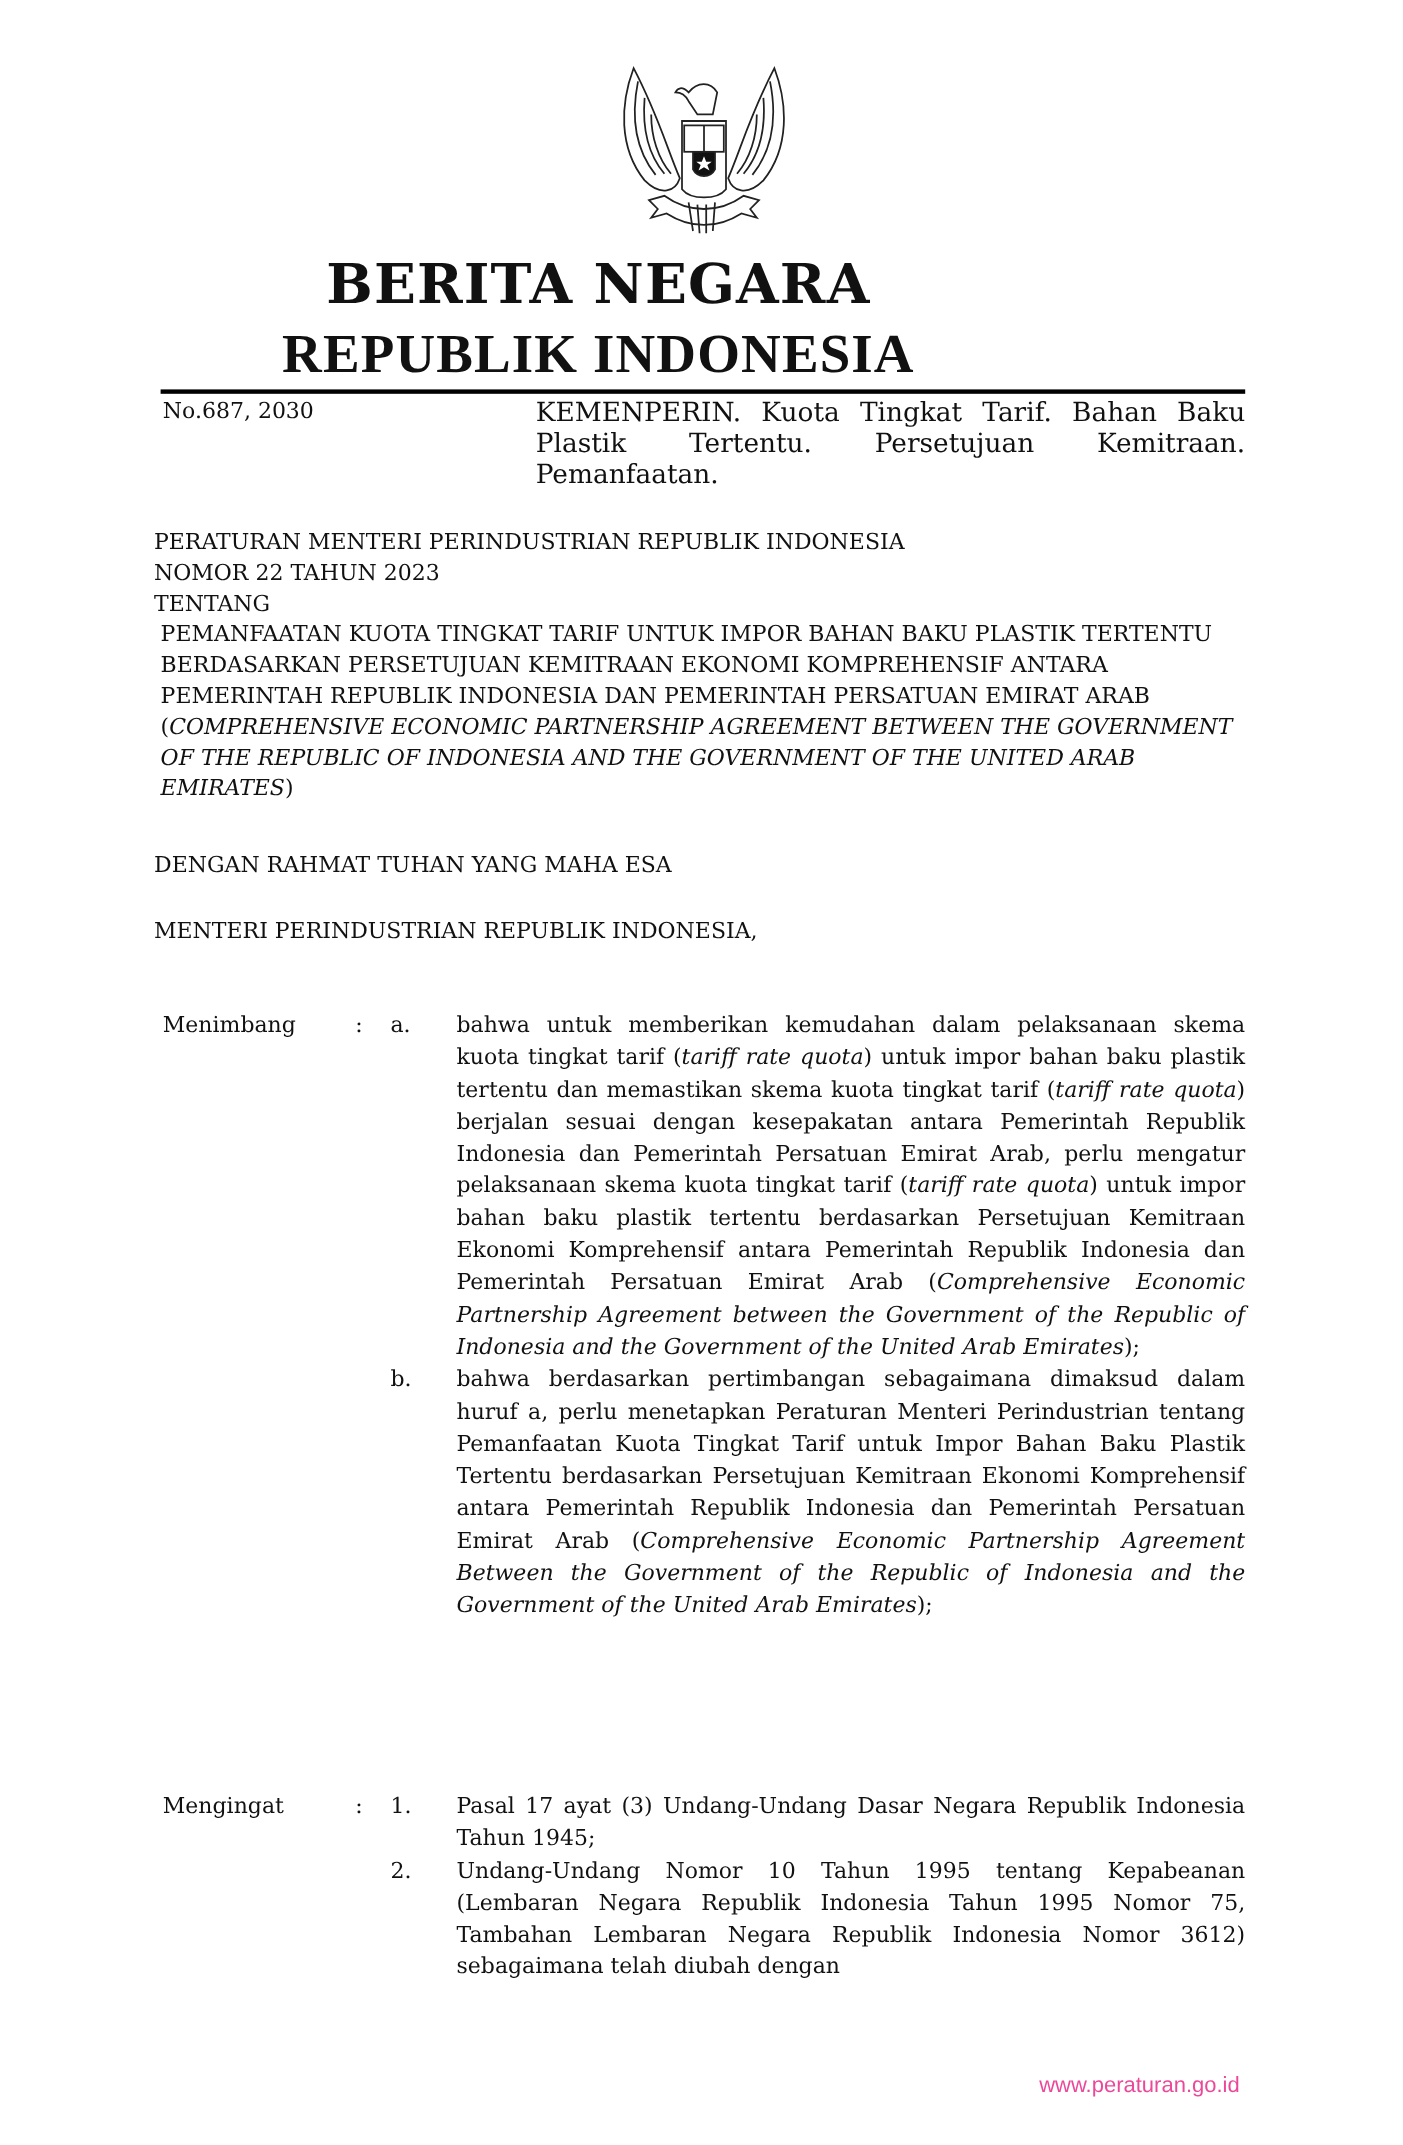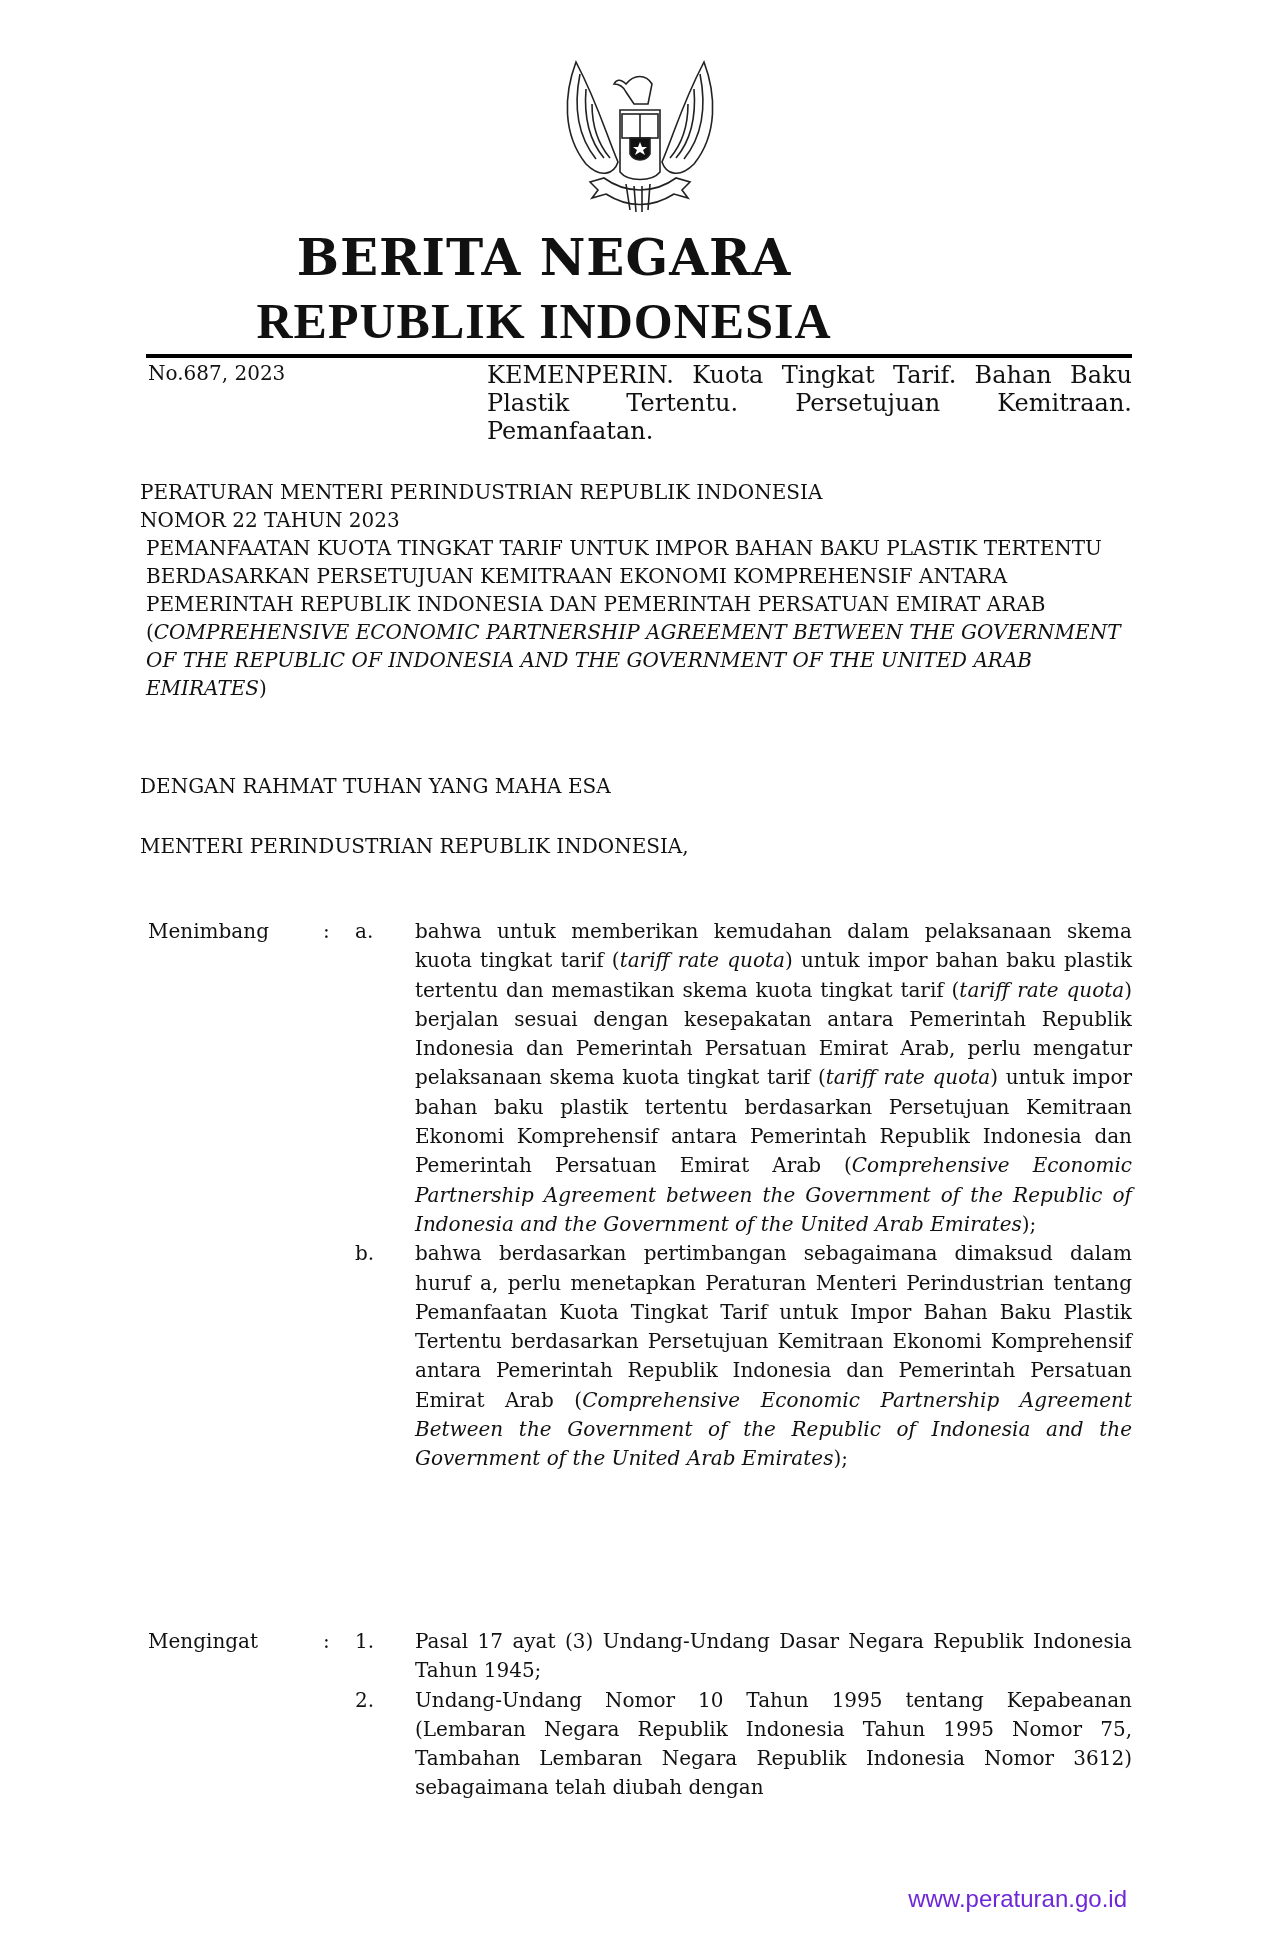--- a/index.html
+++ b/index.html
@@ -19,21 +19,21 @@
   .cb2 { top:772px; }
   .cb3 { top:832px; }
   .it { font-style:italic; }
   .section { position:absolute; left:148px; width:984px; font-size:20px; line-height:29.3px; }
   .sec-label { position:absolute; left:0; top:0; }
   .sec-colon { position:absolute; left:175px; top:0; }
   .item { position:relative; }
   .item-marker { position:absolute; left:207px; top:0; }
   .item-text { margin-left:267px; text-align:justify; }
   .footer-url { position:absolute; right:148px; top:1885px; font-family:"Liberation Sans", sans-serif;
-                font-size:24px; color:#6d28d9; }
+                font-size:20px; color:#ec4899; }
 </style>
 </head>
 <body>
 
 <svg class="emblem" viewBox="0 0 168 160">
   <g fill="none" stroke="#222" stroke-width="1.6">
 
     <path d="M20 8 C8 40 6 80 30 110 C45 125 58 120 62 108 C50 80 42 50 20 8 Z"></path>
     <path d="M24 20 C18 50 20 80 40 105"></path>
     <path d="M30 35 C28 60 32 85 48 104"></path>
@@ -56,26 +56,27 @@
 
     <path d="M70 130 L74 156 M78 132 L80 158 M86 132 L86 158 M94 130 L92 156"></path>
   </g>
   <polygon points="84,88 86,93 91,93 87,96 89,101 84,98 79,101 81,96 77,93 82,93" fill="#fff"></polygon>
 </svg>
 
 <div class="title t1">BERITA NEGARA</div>
 <div class="title t2">REPUBLIK INDONESIA</div>
 <div class="rule"></div>
 
-<div class="meta-no">No.687, 2023</div>
+<div class="meta-no">No.687, 2030</div>
 <div class="meta-desc">KEMENPERIN. Kuota Tingkat Tarif. Bahan Baku Plastik Tertentu. Persetujuan Kemitraan. Pemanfaatan.</div>
 
 <div class="center-block cb1">
   <div>PERATURAN MENTERI PERINDUSTRIAN REPUBLIK INDONESIA</div>
   <div>NOMOR 22 TAHUN 2023</div>
+  <div>TENTANG</div>
   <div style="padding:0 6px;"><span>PEMANFAATAN KUOTA TINGKAT TARIF UNTUK IMPOR BAHAN BAKU PLASTIK TERTENTU BERDASARKAN PERSETUJUAN KEMITRAAN EKONOMI KOMPREHENSIF ANTARA PEMERINTAH REPUBLIK INDONESIA DAN PEMERINTAH PERSATUAN EMIRAT ARAB (</span><span class="it">COMPREHENSIVE ECONOMIC PARTNERSHIP AGREEMENT BETWEEN THE GOVERNMENT OF THE REPUBLIC OF INDONESIA AND THE GOVERNMENT OF THE UNITED ARAB EMIRATES</span><span>)</span></div>
 </div>
 
 <div class="center-block cb2">DENGAN RAHMAT TUHAN YANG MAHA ESA</div>
 <div class="center-block cb3">MENTERI PERINDUSTRIAN REPUBLIK INDONESIA,</div>
 
 <div class="section" id="sec-menimbang" style="top:917px;">
   <span class="sec-label">Menimbang</span>
   <span class="sec-colon">:</span>
   <div class="items">

